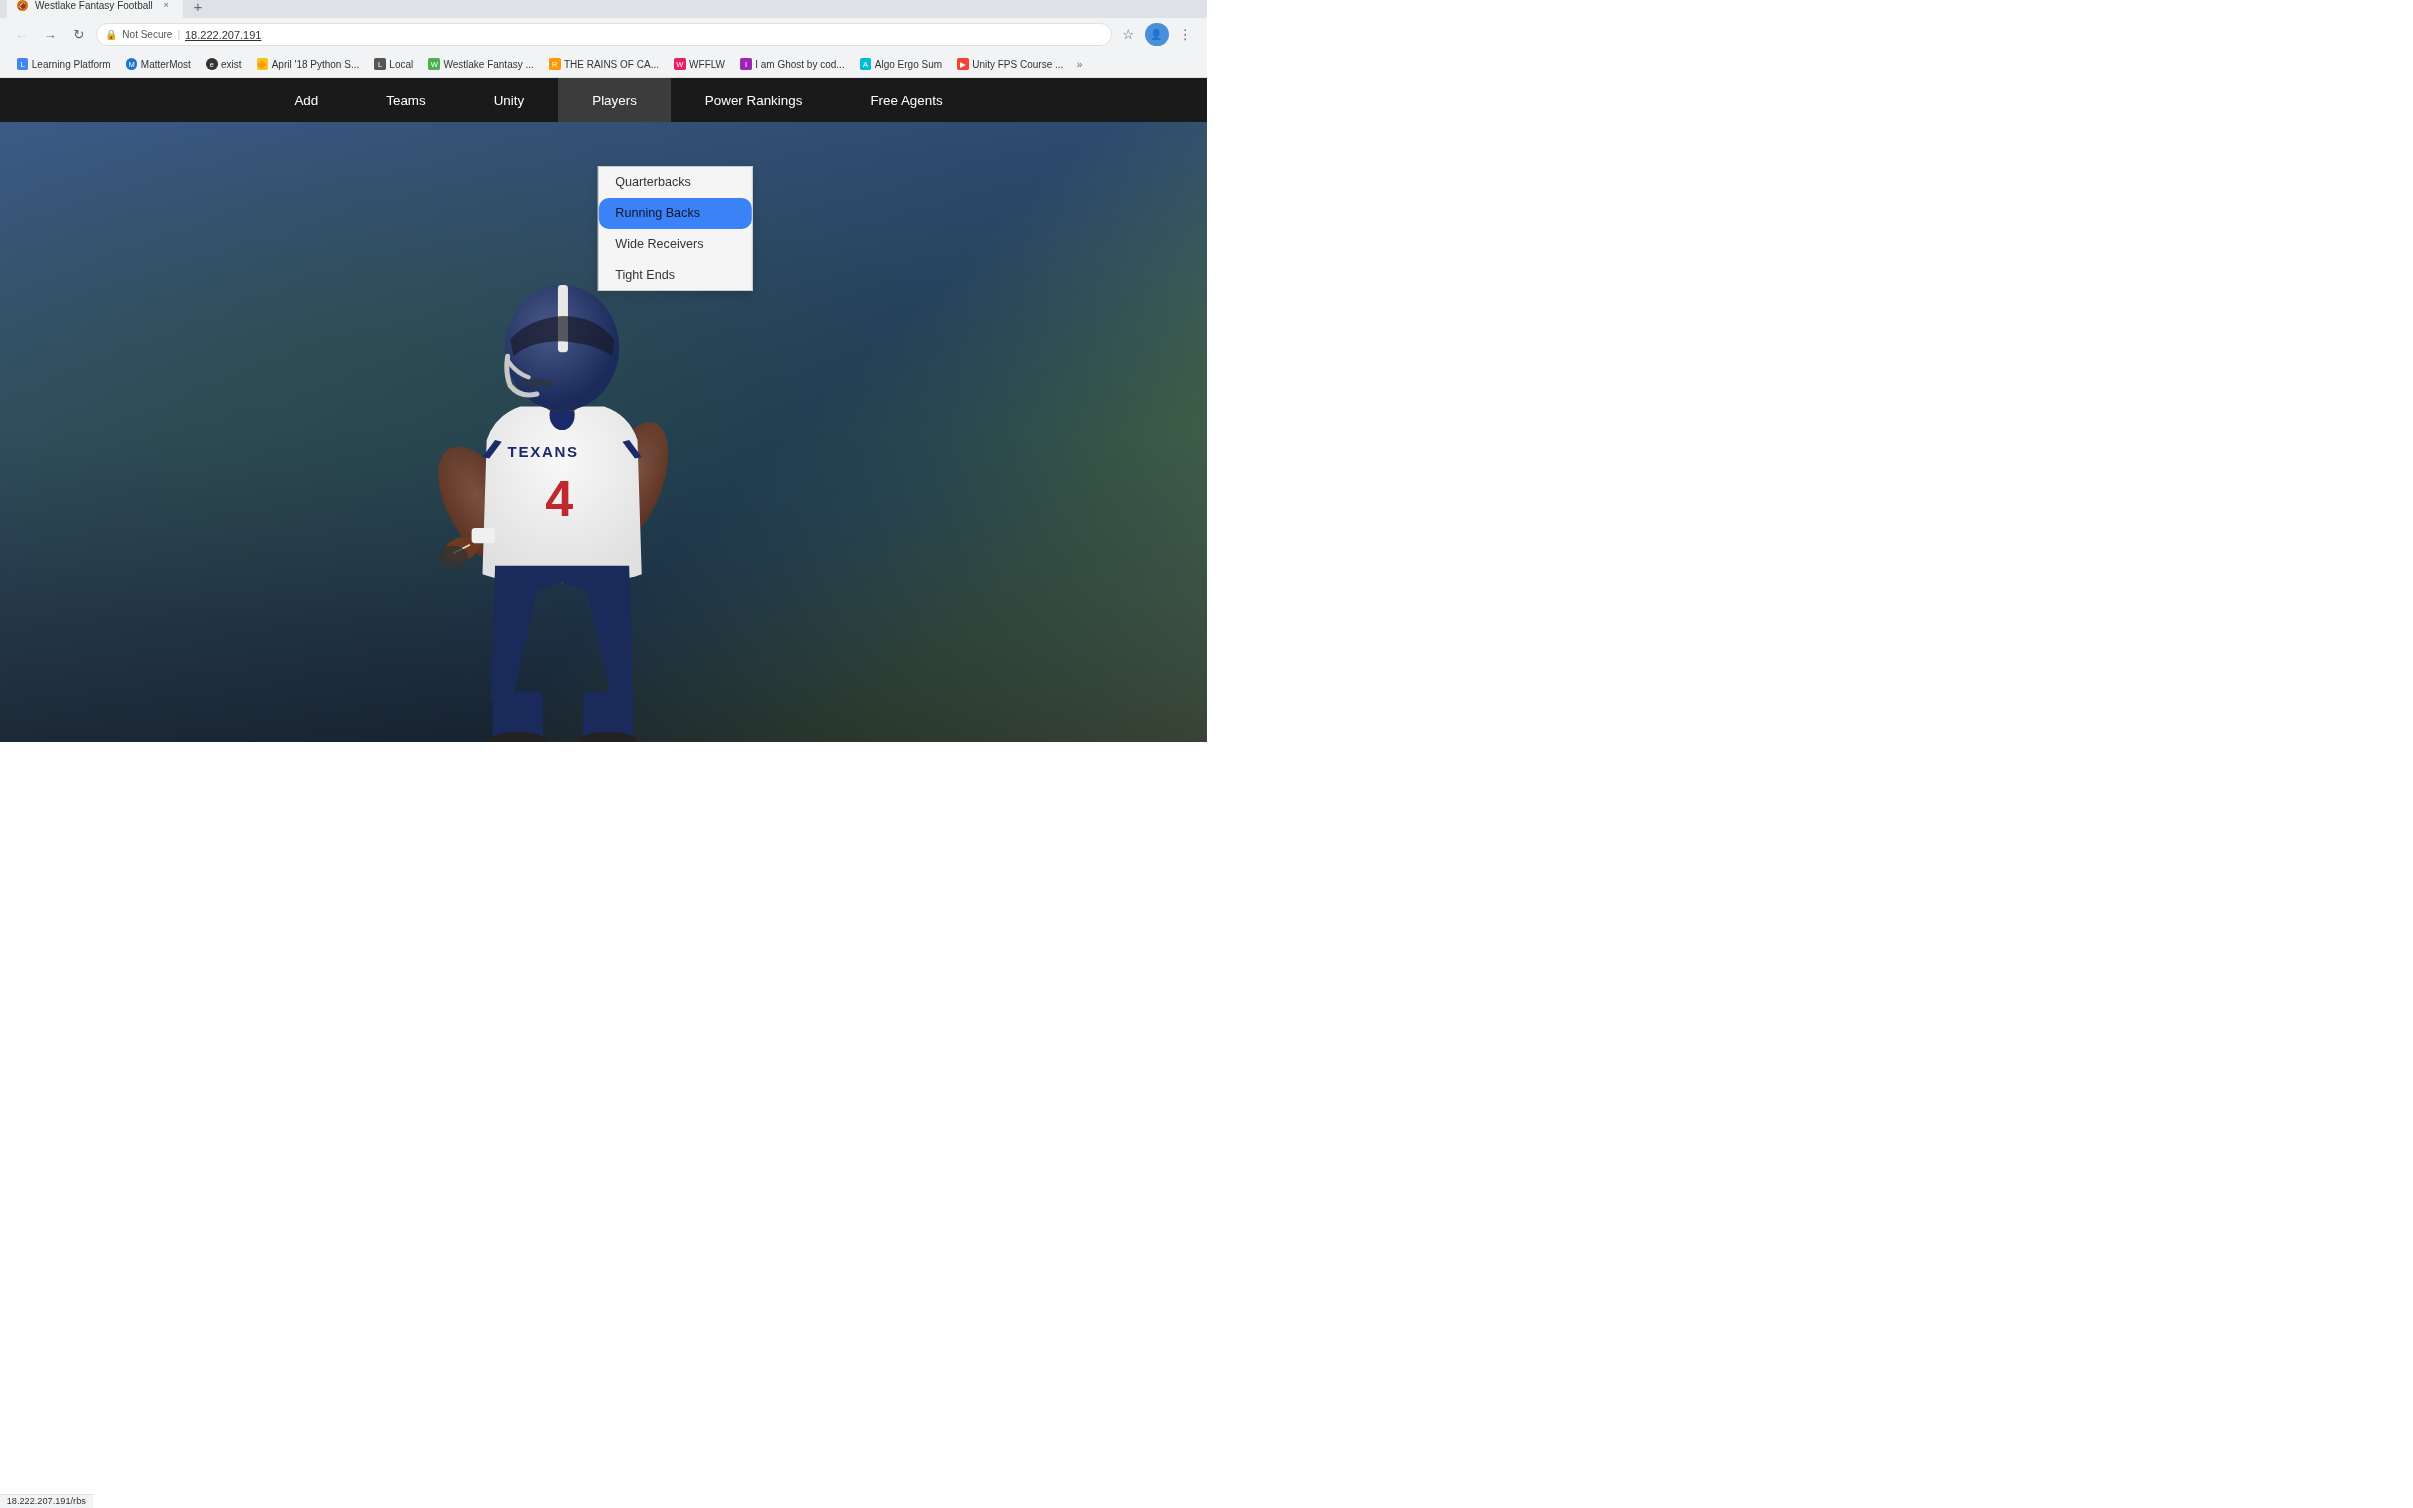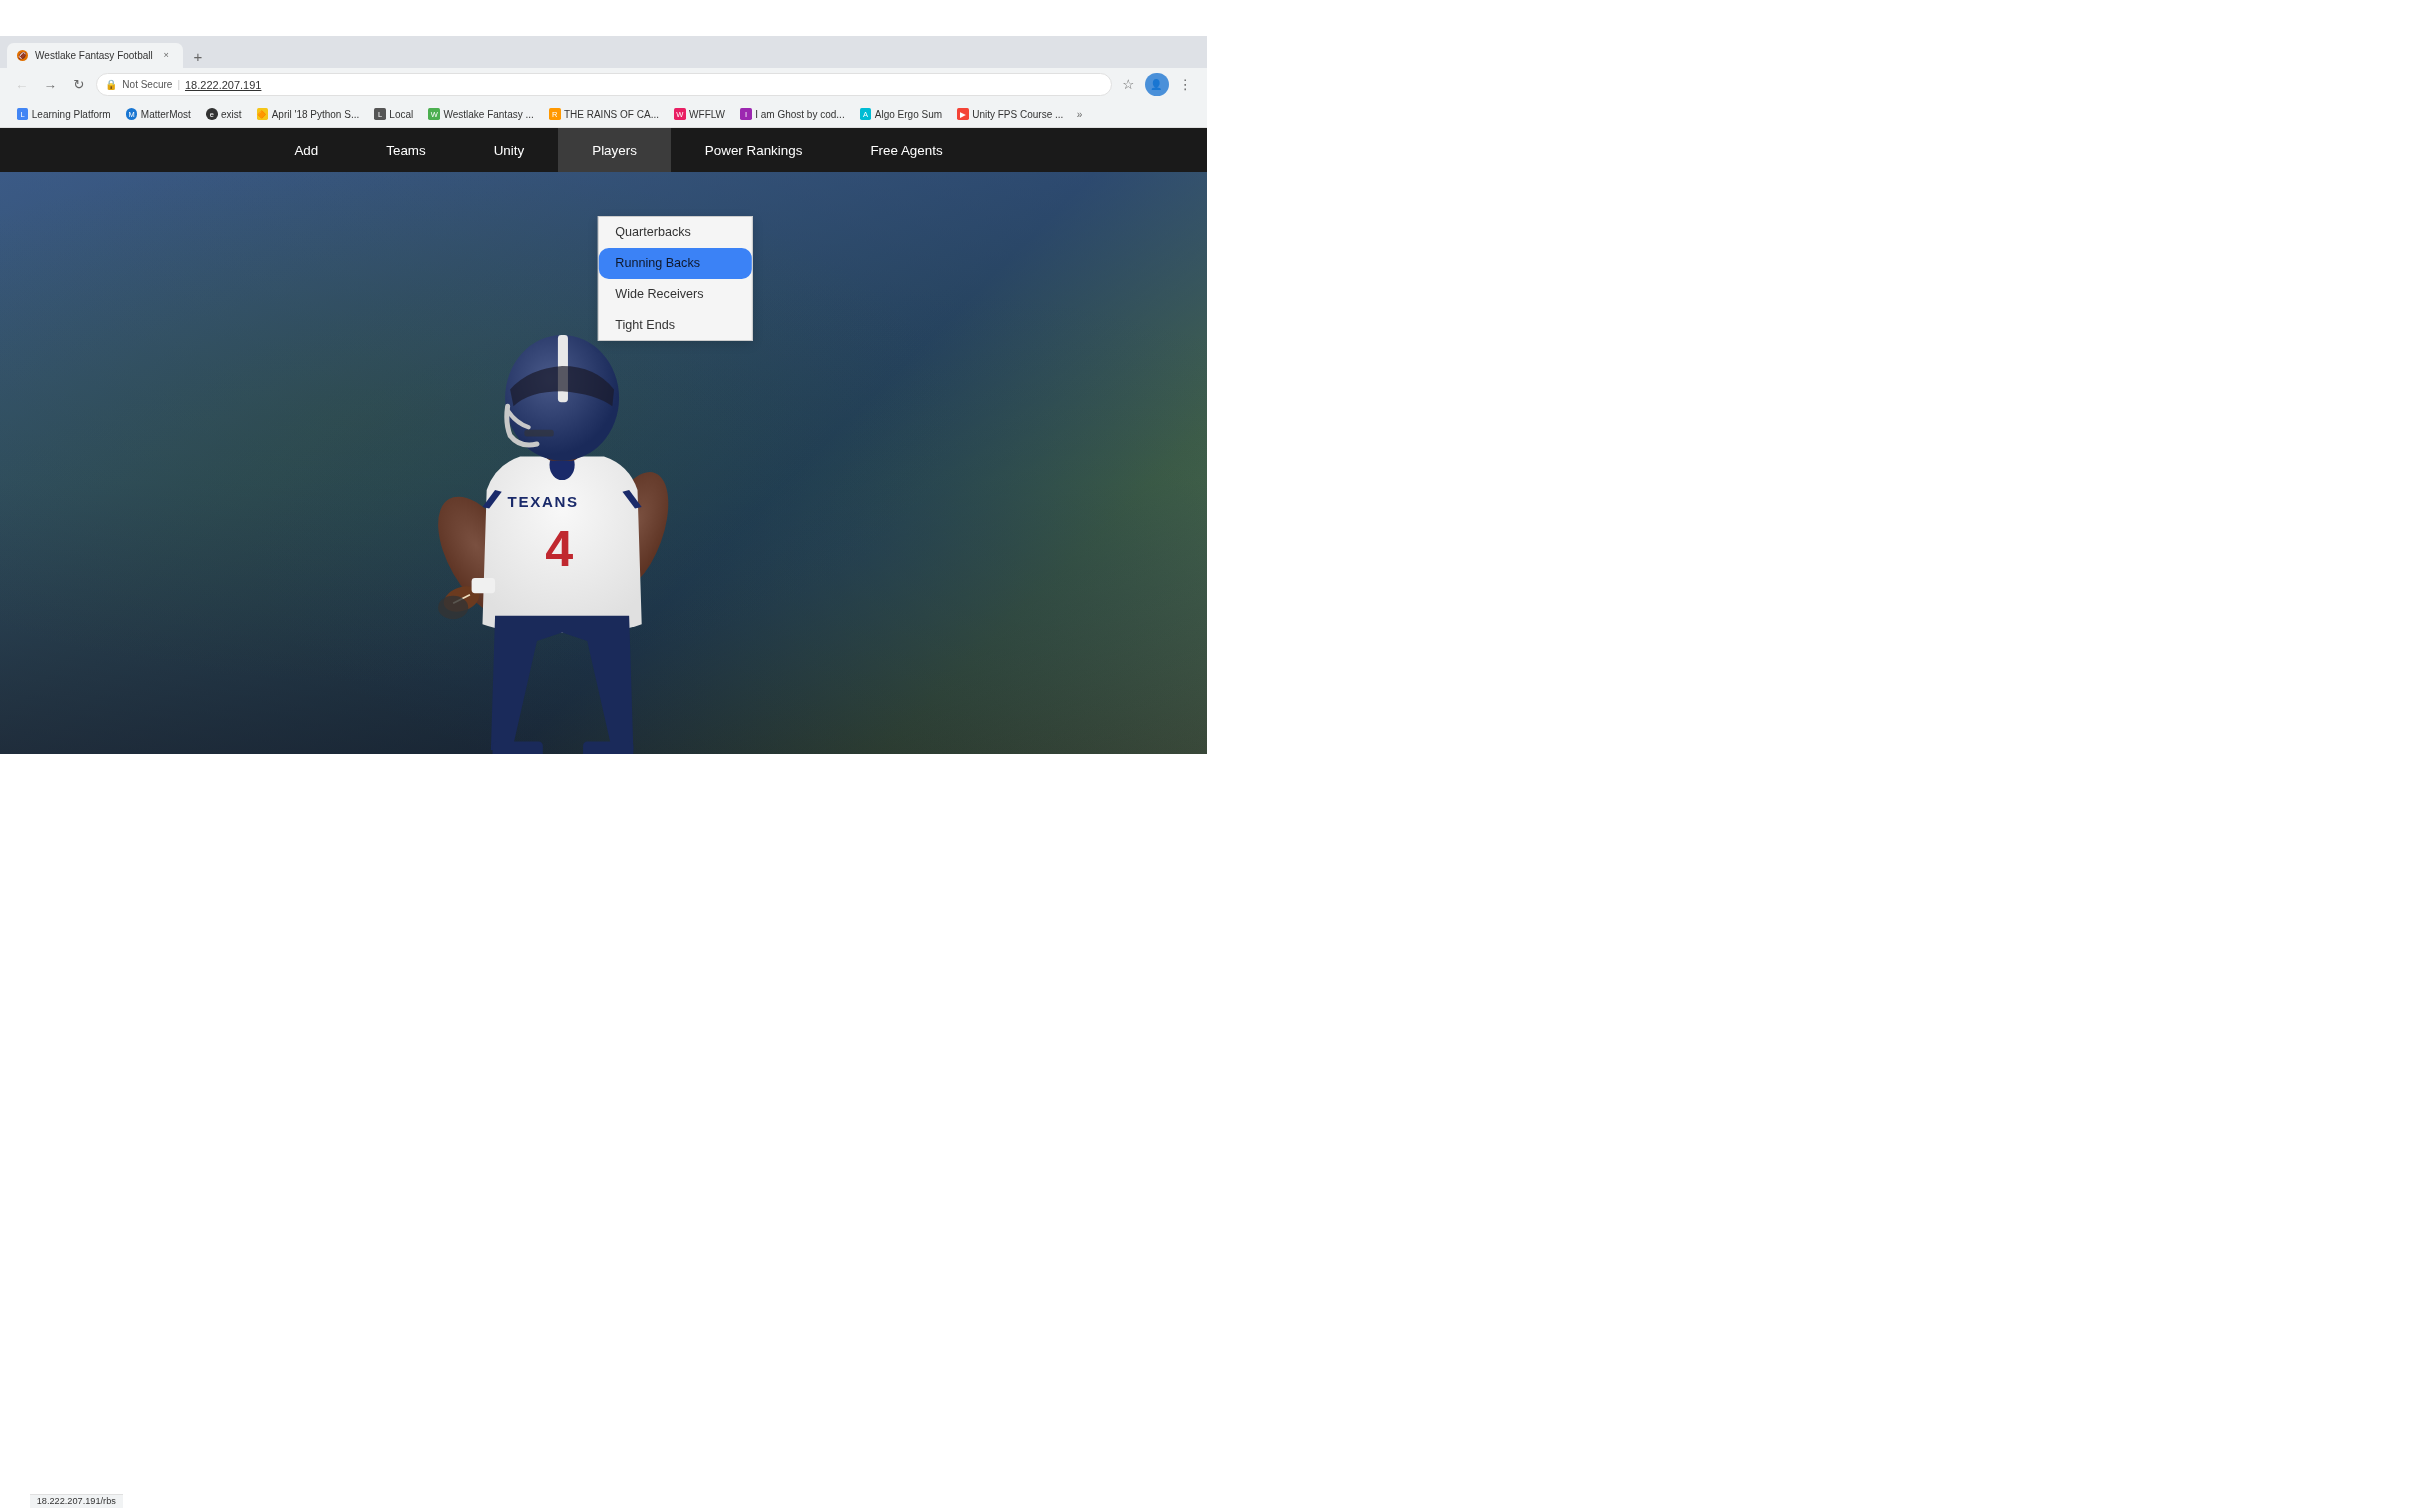--- a/index.html
+++ b/index.html
@@ -1,17 +1,17 @@
 <!DOCTYPE html>
 <html style="font-size:13.4px"><head>
   <meta charset="utf-8">
   <style>
     * { margin: 0; padding: 0; box-sizing: border-box; }
     body { font-family: -apple-system, BlinkMacSystemFont, 'Segoe UI', sans-serif; background: #fff; width: 1207px; height: 754px; overflow: hidden; }
-    .tab-bar { background: #dee1e6; height: 32px; display: flex; align-items: flex-end; padding-left: 6.7px; padding-top: 5px; margin-top: 36px; }
+    .tab-bar { background: #dee1e6; height: 18px; display: flex; align-items: flex-end; padding-left: 6.7px; padding-top: 5px; }
     .tab { background: #f1f3f4; border-radius: 6.7px 6.7px 0 0; height: 25px; display: flex; align-items: center; padding: 0 10px; gap: 6.7px; min-width: 151px; max-width: 184px; position: relative; }
     .tab-favicon { width: 11.7px; height: 11.7px; background: #e17000; border-radius: 50%; display: flex; align-items: center; justify-content: center; font-size: 6.7px; color: white; }
     .tab-title { font-size: 10px; color: #333; flex: 1; white-space: nowrap; overflow: hidden; text-overflow: ellipsis; }
     .tab-close { width: 13.4px; height: 13.4px; border-radius: 50%; display: flex; align-items: center; justify-content: center; font-size: 9.2px; color: #666; cursor: pointer; }
     .new-tab-btn { width: 23.5px; height: 23.5px; display: flex; align-items: center; justify-content: center; font-size: 15px; color: #666; margin-left: 3.4px; cursor: pointer; }
 
     .nav-bar { height: 33px; background: #f1f3f4; display: flex; align-items: center; padding: 0 10px; gap: 5px; }
     .nav-btn { width: 23.5px; height: 23.5px; border-radius: 50%; display: flex; align-items: center; justify-content: center; color: #666; cursor: pointer; font-size: 13.4px; border: none; background: transparent; }
     .nav-btn.disabled { color: #ccc; cursor: default; }
     .address-bar { flex: 1; height: 23.5px; background: #fff; border: 0.8px solid #e0e0e0; border-radius: 11.7px; display: flex; align-items: center; padding: 0 8.4px; gap: 5px; font-size: 10px; }
@@ -40,21 +40,21 @@
 
     
     .hero { position: relative; width: 100%; height: calc(754px - 90px - 44px); background: linear-gradient(135deg, #3a5a8a 0%, #2d4a6e 30%, #1e3a5e 60%, #4a6a4a 80%, #6a8a6a 100%); overflow: hidden; }
 
     
     .dropdown { position: absolute; top: 44px; left: 50%; transform: translateX(-4%); background: #f5f5f5; border: 0.8px solid #ccc; min-width: 155px; z-index: 100; box-shadow: 0 3.4px 10px rgba(0,0,0,0.15); }
     .dropdown-item { padding: 8.4px 17px; font-size: 12.6px; color: #333; cursor: pointer; border-radius: 10px; }
     .dropdown-item.highlighted { background: #3b82f6; color: #0f172a; }
 
     
-    .status-bar { position: fixed; bottom: 0; left: 0; background: #f1f3f4; border-top: 0.8px solid #e0e0e0; padding: 1.7px 6.7px; font-size: 9.2px; color: #333; margin-left: 30px; }
+    .status-bar { position: fixed; bottom: 0; left: 0; background: #f1f3f4; border-top: 0.8px solid #e0e0e0; padding: 1.7px 6.7px; font-size: 9.2px; color: #333; }
 
     
     .bg-crowd {
       position: absolute;
       inset: 0;
       background: 
         radial-gradient(ellipse at 30% 40%, rgba(50,80,50,0.3) 0%, transparent 50%),
         radial-gradient(ellipse at 70% 60%, rgba(30,60,100,0.4) 0%, transparent 50%),
         linear-gradient(180deg, rgba(60,90,130,0.5) 0%, rgba(40,70,40,0.3) 50%, rgba(20,20,20,0.6) 100%);
     }

